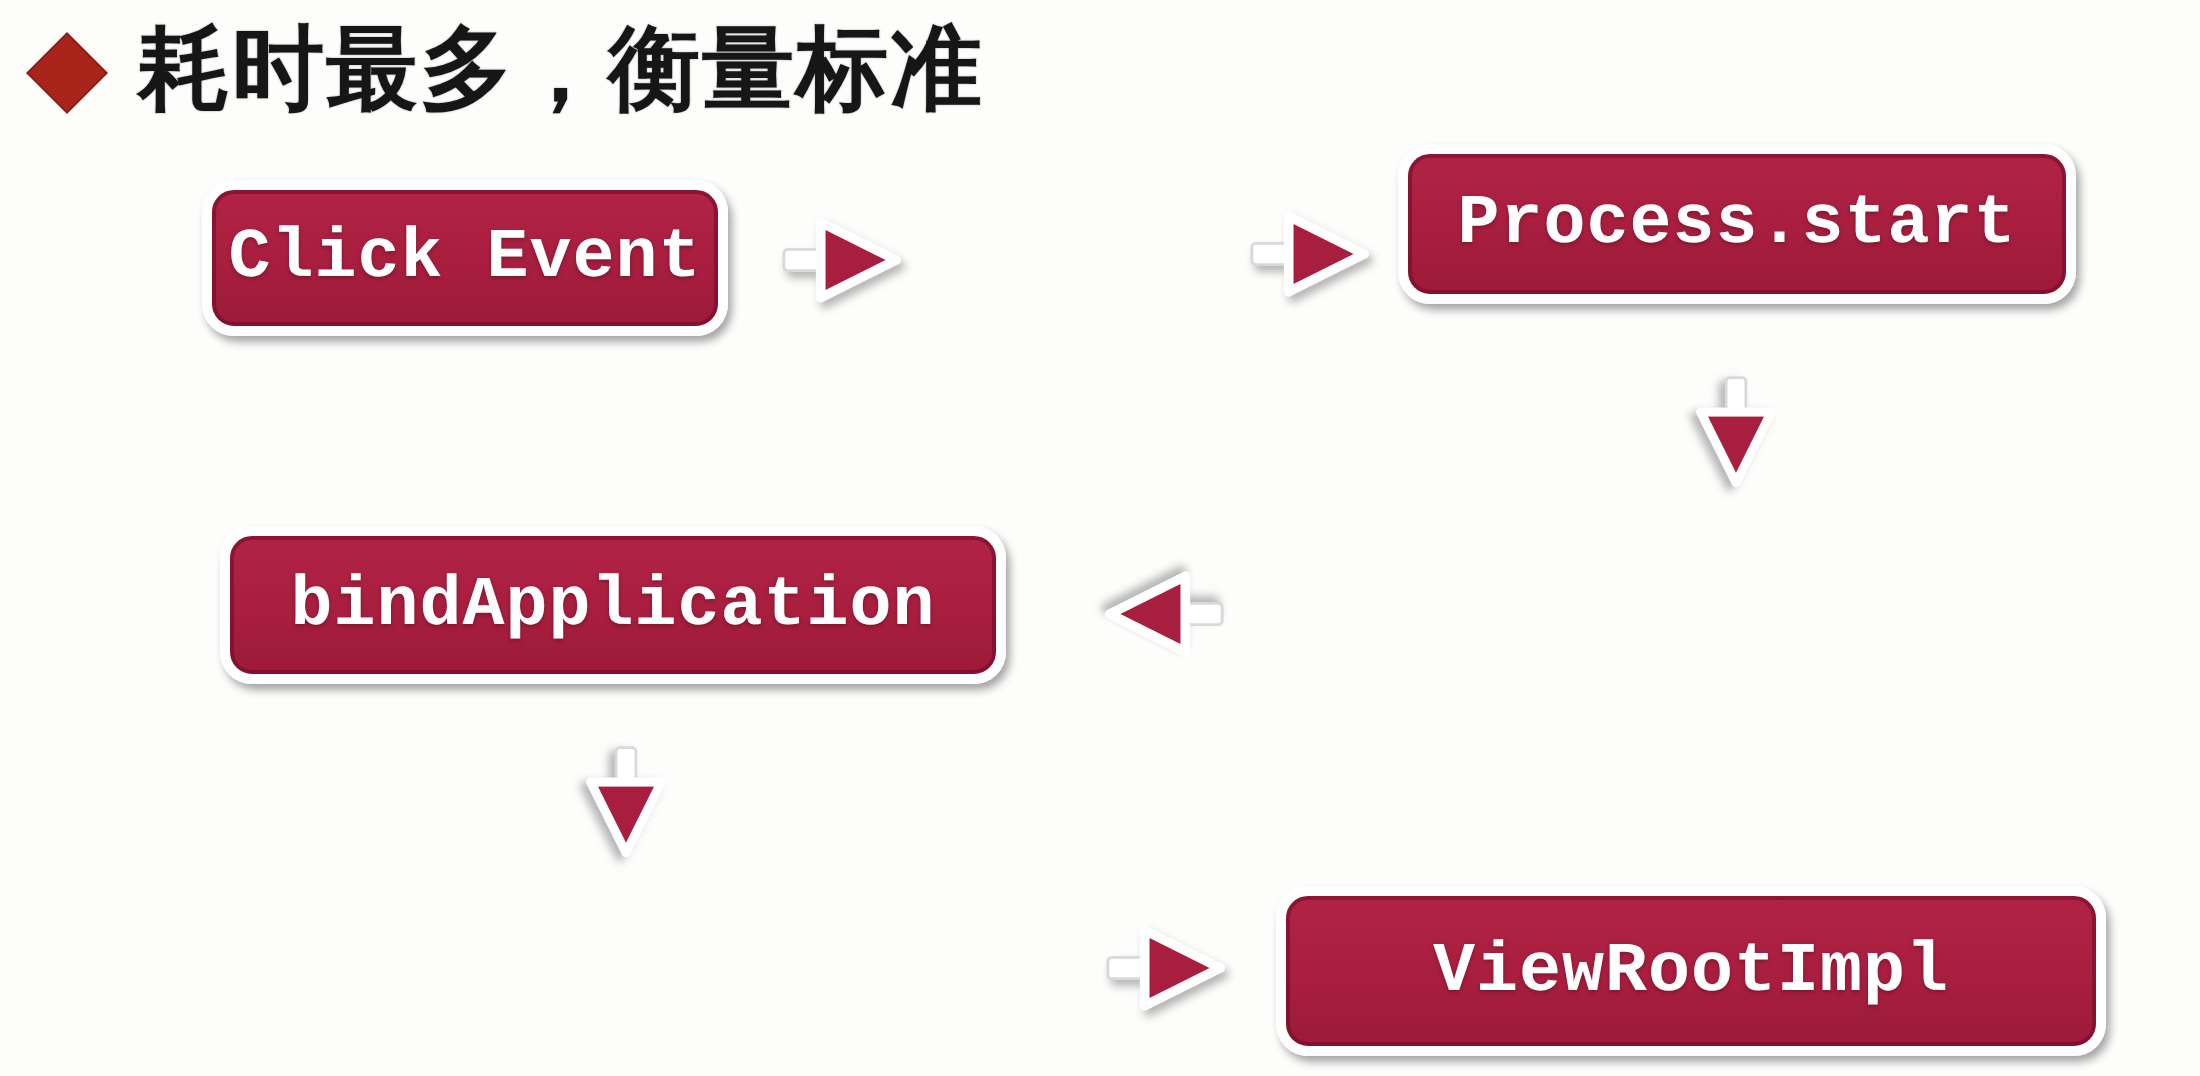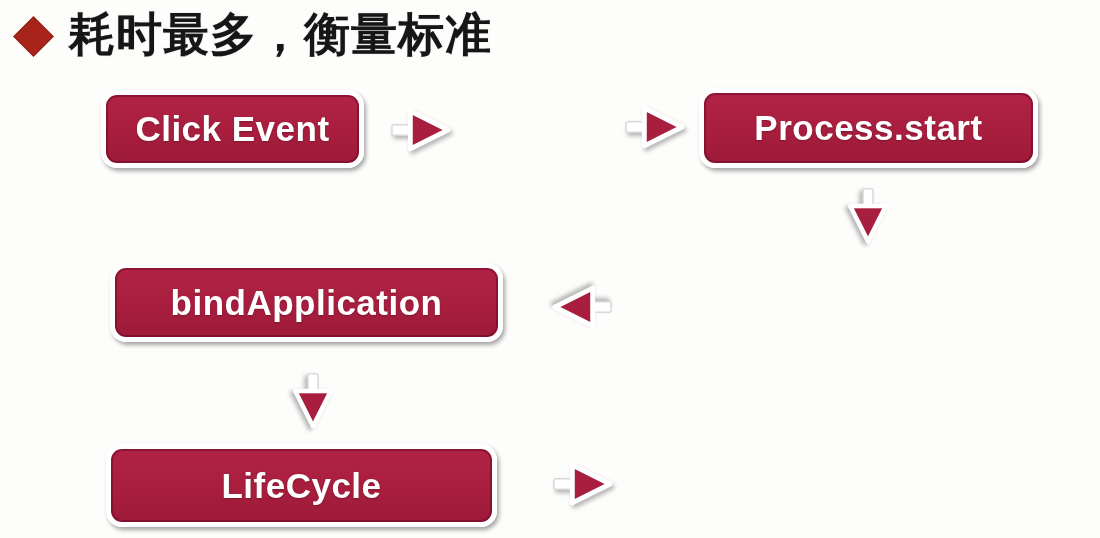--- a/index.html
+++ b/index.html
@@ -36,35 +36,36 @@
     border: 5px solid #ffffff;
     border-radius: 16px;
     box-shadow: 2px 3px 4px rgba(0,0,0,0.35),
                 inset 0 0 0 2px rgba(110, 10, 38, 0.55);
     color: #ffffff;
     font-weight: bold;
     font-size: 35px;
     display: flex; align-items: center; justify-content: center;
     text-shadow: 0 1px 2px rgba(0,0,0,0.25);
     letter-spacing: 0.5px;
+    font-family: Liberation Mono, monospace;
   }
 
   
   .arrow { position: absolute; width: 62px; height: 52px; }
   .arrow svg {
     width: 100%; height: 100%; overflow: visible;
     filter: drop-shadow(2px 3px 2px rgba(0,0,0,0.28));
   }
   .arrow.dir-left  svg { transform: rotate(180deg); }
   .arrow.dir-down  svg { transform: rotate(90deg); }
 
   
   #box-click-event      { left: 101px; top:  90px; width: 263px; height: 78px; }
   #box-ipc              { left: 464px; top:  92px; width: 146px; height: 76px; }
-  #box-process-start    { left: 699px; top:  88px; width: 339px; height: 80px; text-align: center; }
+  #box-process-start    { left: 699px; top:  72px; width: 339px; height: 80px; text-align: center; }
   #box-activity-thread  { left: 639px; top: 262px; width: 413px; height: 80px; }
   #box-bind-application { left: 110px; top: 263px; width: 393px; height: 79px; text-align: center; }
   #box-life-cycle       { left: 106px; top: 444px; width: 391px; height: 83px; }
   #box-view-root-impl   { left: 638px; top: 443px; width: 415px; height: 85px; }
 
   #arrow-1 { left: 390px; top: 104px; }
   #arrow-2 { left: 624px; top: 101px; }
   #arrow-3 { left: 839px; top: 186px; width: 58px; height: 60px; }
   #arrow-4 { left: 551px; top: 281px; }
   #arrow-5 { left: 284px; top: 371px; width: 58px; height: 60px; }
@@ -90,22 +91,22 @@
   </div>
 
   <div class="flow-box" id="box-click-event">Click Event</div>
 
 
   <div class="flow-box" id="box-process-start">Process.start</div>
 
 
   <div class="flow-box" id="box-bind-application">bindApplication</div>
 
-  <div class="flow-box" id="box-life-cycle">LifeCycle</div>
 
+  <div class="flow-box" id="box-view-root-impl">ViewRootImpl</div>
 
   <span class="arrow dir-right" id="arrow-1">
     <svg viewBox="0 0 64 53">
         <use href="#arrow-shape"></use>
       </svg>
   </span>
 
   <span class="arrow dir-right" id="arrow-2">
     <svg viewBox="0 0 64 53">
         <use href="#arrow-shape"></use>

